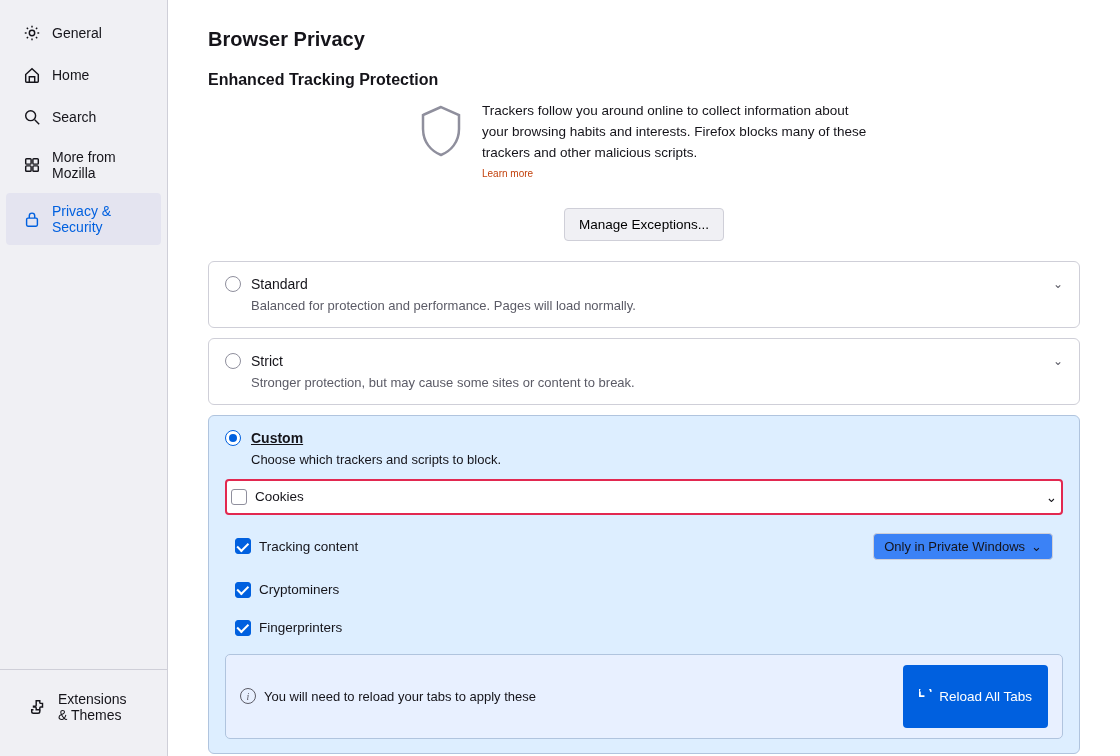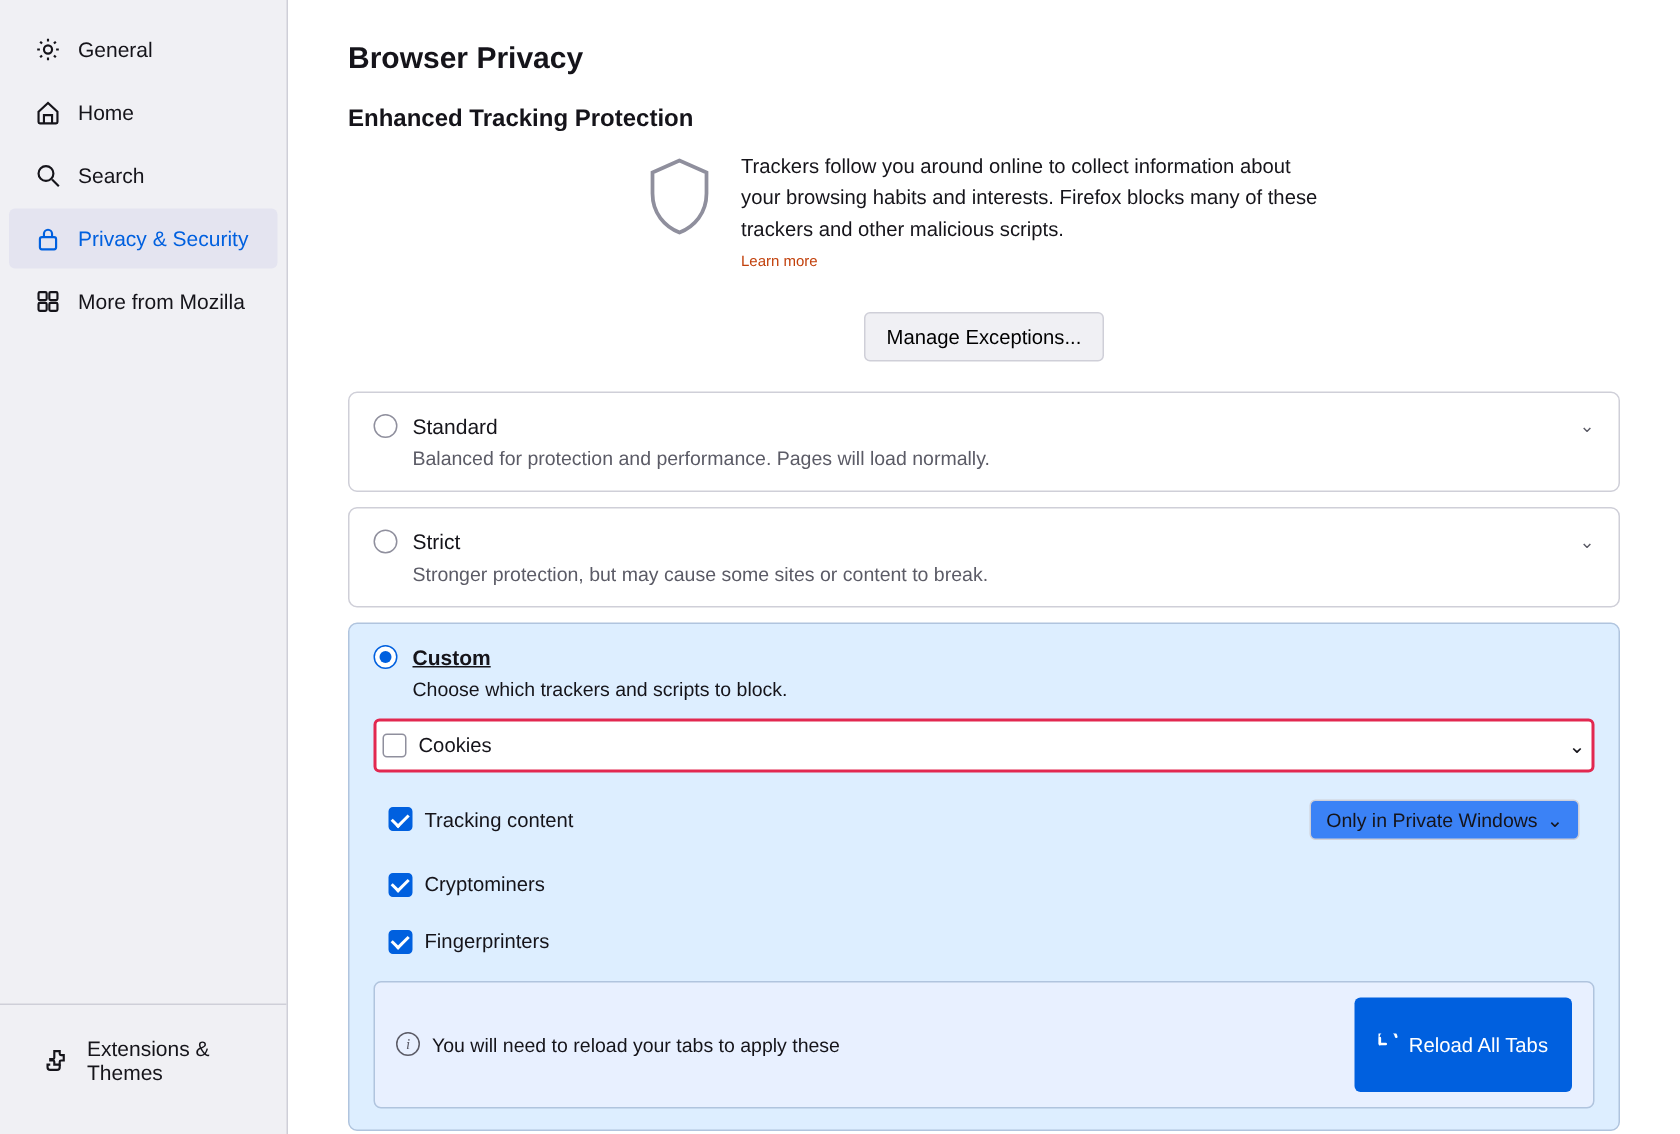--- a/index.html
+++ b/index.html
@@ -9,21 +9,21 @@
       background: #f9f9fb;
       color: #15141a;
       display: flex;
       height: 756px;
       width: 1120px;
       overflow: hidden;
     }
 
     
     .sidebar {
-      width: 192px;
+      width: 168px;
       background: #f0f0f4;
       border-right: 1px solid #cfcfd8;
       display: flex;
       flex-direction: column;
       padding: 12px 0;
       flex-shrink: 0;
     }
     .sidebar-item {
       display: flex;
       align-items: center;
@@ -352,41 +352,41 @@
     <span>Home</span>
   </div>
   <div class="sidebar-item">
     <span class="sidebar-icon">
       <svg width="18" height="18" viewBox="0 0 20 20" fill="none" stroke="#15141a" stroke-width="1.6">
         <circle cx="8.5" cy="8.5" r="5.5"></circle>
         <line x1="13" y1="13" x2="18" y2="18"></line>
       </svg>
     </span>
     <span>Search</span>
-  </div>
-  <div class="sidebar-item active">
-    <span class="sidebar-icon">
-      <svg width="18" height="18" viewBox="0 0 20 20" fill="none" stroke="#0060df" stroke-width="1.6">
-        <rect x="4" y="9" width="12" height="9" rx="1.5"></rect>
-        <path d="M7 9V6.5a3 3 0 016 0V9"></path>
-      </svg>
-    </span>
-    <span style="color:#0060df;font-weight:500;">Privacy &amp; Security</span>
   </div>
   <div class="sidebar-item">
     <span class="sidebar-icon">
       <svg width="18" height="18" viewBox="0 0 20 20" fill="none" stroke="#15141a" stroke-width="1.6">
         <rect x="3" y="3" width="6" height="6" rx="1"></rect>
         <rect x="11" y="3" width="6" height="6" rx="1"></rect>
         <rect x="3" y="11" width="6" height="6" rx="1"></rect>
         <rect x="11" y="11" width="6" height="6" rx="1"></rect>
       </svg>
     </span>
     <span>More from Mozilla</span>
   </div>
+  <div class="sidebar-item active">
+    <span class="sidebar-icon">
+      <svg width="18" height="18" viewBox="0 0 20 20" fill="none" stroke="#0060df" stroke-width="1.6">
+        <rect x="4" y="9" width="12" height="9" rx="1.5"></rect>
+        <path d="M7 9V6.5a3 3 0 016 0V9"></path>
+      </svg>
+    </span>
+    <span style="color:#0060df;font-weight:500;">Privacy &amp; Security</span>
+  </div>
 
   <div class="sidebar-spacer"></div>
 
   <div class="sidebar-bottom">
     <div class="sidebar-item">
       <span class="sidebar-icon">
         <svg width="18" height="18" viewBox="0 0 20 20" fill="none" stroke="#15141a" stroke-width="1.6">
           <path d="M8 3h4v2c0 .6.4 1 1 1h2v4h-2c-.6 0-1 .4-1 1v2H8v-2c0-.6-.4-1-1-1H5V9h2c.6 0 1-.4 1-1V3z"></path>
           <path d="M12 13v2a2 2 0 01-2 2H5a2 2 0 01-2-2v-2h2"></path>
         </svg>

